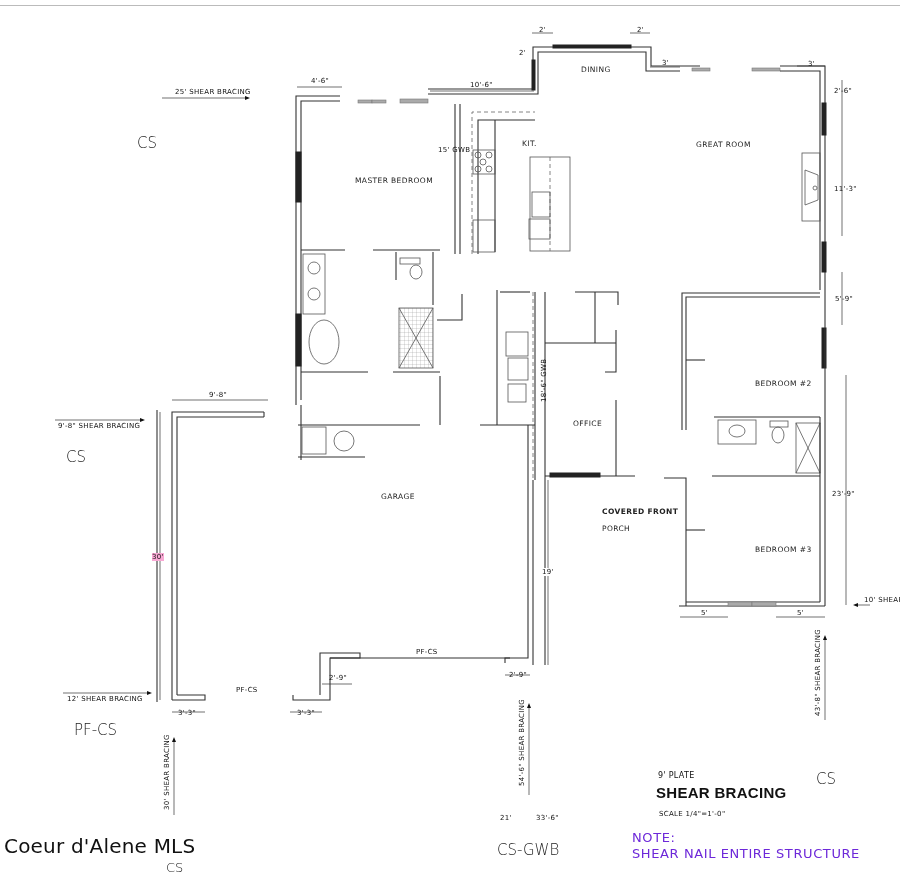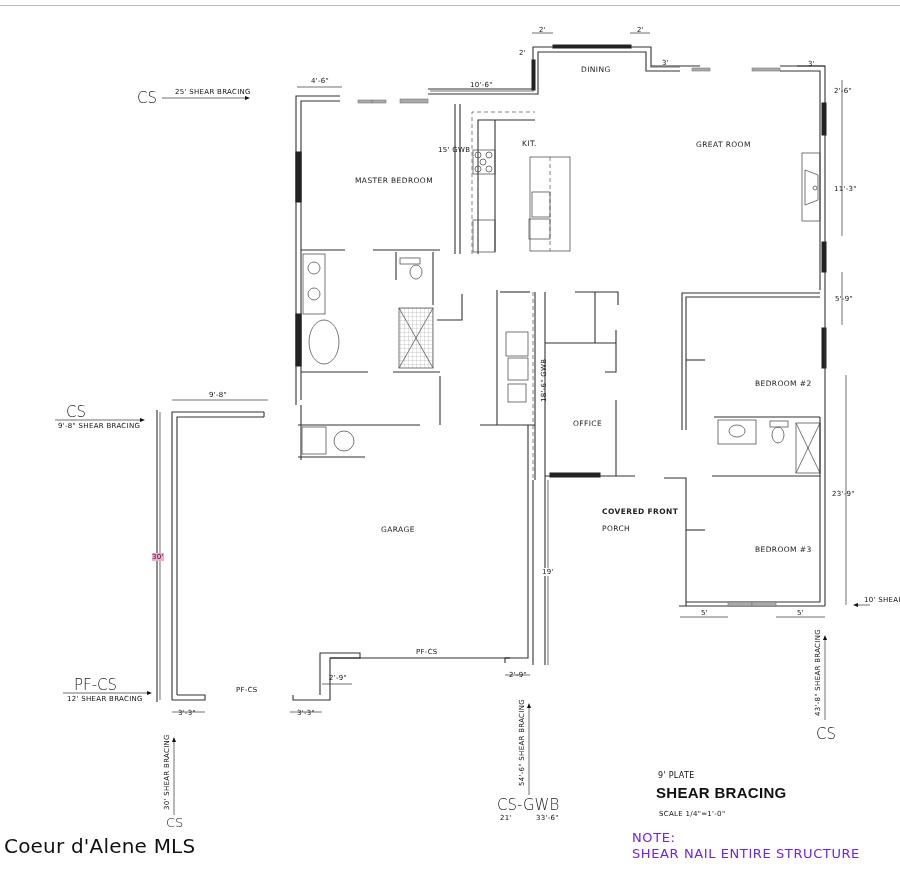--- a/index.html
+++ b/index.html
@@ -7,21 +7,21 @@
   .topline { position:absolute; left:0; top:5px; width:900px; height:1px; background:#bbb; }
   svg { position:absolute; left:0; top:0; }
   .w { fill:none; stroke:#333; stroke-width:1.1; }
   .wt { fill:none; stroke:#555; stroke-width:0.8; }
   .dash { fill:none; stroke:#666; stroke-width:0.8; stroke-dasharray:4 3; }
   .win { fill:#222; stroke:#222; }
   .wing { fill:#aaa; stroke:#777; stroke-width:0.6; }
   .dim { fill:none; stroke:#333; stroke-width:0.7; }
   .lbl { position:absolute; font-size:7px; letter-spacing:0.3px; white-space:nowrap; color:#111; font-family:"DejaVu Sans", sans-serif; }
   .room { position:absolute; font-size:7.5px; letter-spacing:0.4px; white-space:nowrap; color:#222; font-family:"DejaVu Sans", sans-serif;padding-left:16px; }
-  .big { position:absolute; font-size:15px; white-space:nowrap; color:#222; font-family:"DejaVu Sans", sans-serif; font-weight:300; }
+  .big { position:absolute; font-size:15px; white-space:nowrap; color:#222; font-family:"DejaVu Sans", sans-serif; font-weight:300;margin-top:45px; }
   .vert { transform-origin:left top; transform:rotate(-90deg); }
   .title { position:absolute; font-size:15px; font-weight:bold; font-family:"Liberation Sans", sans-serif; letter-spacing:0.3px; }
   .note { position:absolute; font-size:13px; color:#6d28d9; letter-spacing:0.6px; font-family:"DejaVu Sans", sans-serif; }
   .wm { position:absolute; font-size:20px; color:#111; font-family:"DejaVu Sans", sans-serif; letter-spacing:0.2px; }
 </style>
 </head>
 <body>
 
 <div class="topline"></div>
 
@@ -198,21 +198,21 @@
   </g>
 </svg>
 
 <div class="room" style="left:565px;top:65px;">DINING</div>
 <div class="room" style="left:506px;top:139px;">KIT.</div>
 <div class="room" style="left:680px;top:140px;">GREAT ROOM</div>
 <div class="room" style="left:339px;top:176px;">MASTER BEDROOM</div>
 <div class="room" style="left:557px;top:419px;">OFFICE</div>
 <div class="room" style="left:739px;top:379px;">BEDROOM #2</div>
 <div class="room" style="left:739px;top:545px;">BEDROOM #3</div>
-<div class="room" style="left:365px;top:492px;margin-top:33px;">GARAGE</div>
+<div class="room" style="left:365px;top:492px;">GARAGE</div>
 <div class="room" style="left:586px;top:507px;font-weight:bold;">COVERED FRONT</div>
 <div class="room" style="left:586px;top:524px;">PORCH</div>
 
 <div class="lbl" style="left:438px;top:146px;text-align:center;">15' GWB</div>
 <div class="lbl vert" style="left:540px;top:402px;">18'-6" GWB</div>
 <div class="lbl" style="left:236px;top:686px;">PF-CS</div>
 <div class="lbl" style="left:416px;top:648px;">PF-CS</div>
 
 <div class="lbl" style="left:311px;top:77px;">4'-6"</div>
 <div class="lbl" style="left:470px;top:81px;">10'-6"</div>

